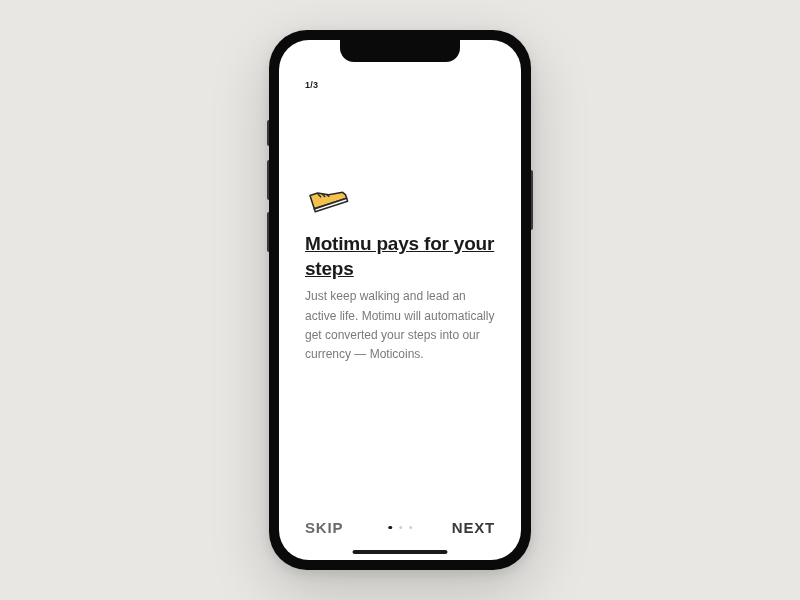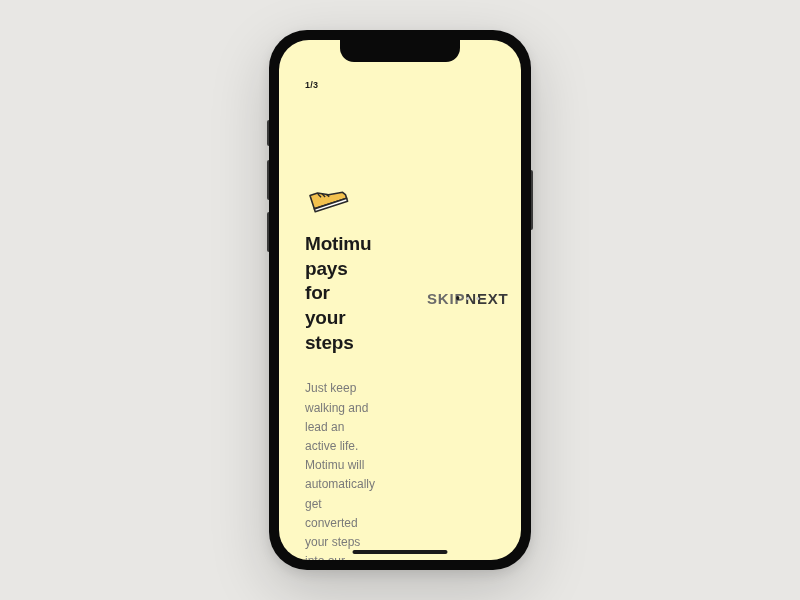--- a/index.html
+++ b/index.html
@@ -48,25 +48,26 @@
       right: -2px;
       top: 140px;
       width: 2px;
       height: 60px;
       background: #3a3a3a;
       border-radius: 0 2px 2px 0;
     }
     .screen {
       width: 100%;
       height: 100%;
-      background: #fef9c3;
+      background: #ffffff;
       border-radius: 30px;
       overflow: hidden;
       position: relative;
       display: flex;
+      flex-direction: column;
     }
     .notch {
       position: absolute;
       top: 0;
       left: 50%;
       transform: translateX(-50%);
       width: 120px;
       height: 22px;
       background: #0a0a0a;
       border-radius: 0 0 14px 14px;
@@ -87,22 +88,23 @@
     }
     .icon-wrap {
       margin-bottom: 18px;
     }
     .sneaker-icon { display: block; }
     .heading {
       font-size: 19px;
       font-weight: 700;
       color: #1a1a1a;
       line-height: 1.3;
-      margin-bottom: 24px;
+      margin-bottom: 6px;
       letter-spacing: -0.2px;
+      text-decoration: underline;
     }
     .body-text {
       font-size: 12px;
       line-height: 1.6;
       color: #7a7a7a;
       max-width: 200px;
     }
     .footer {
       display: flex;
       align-items: center;

